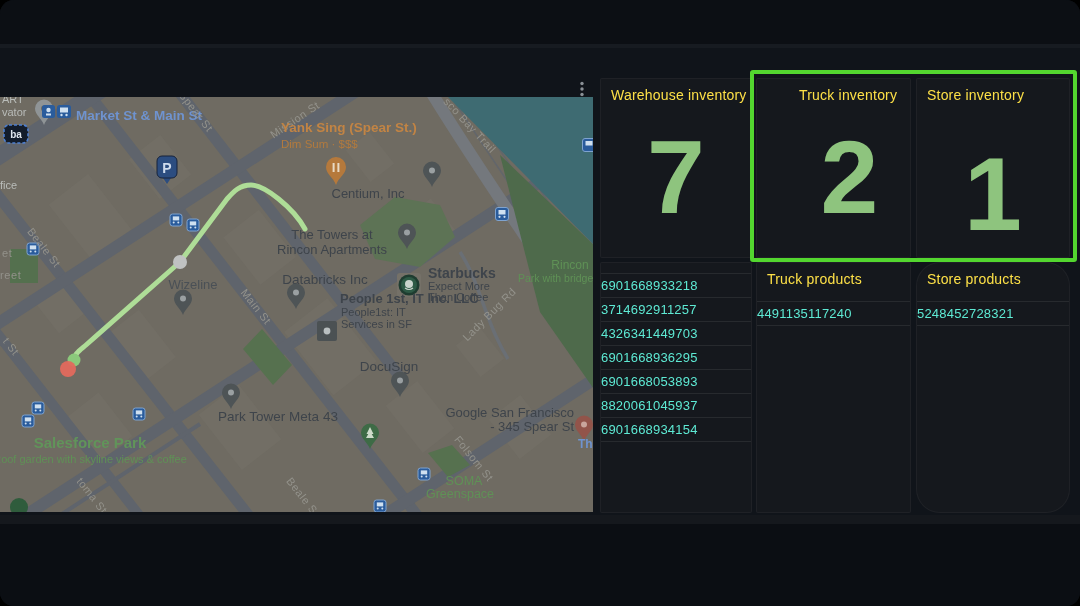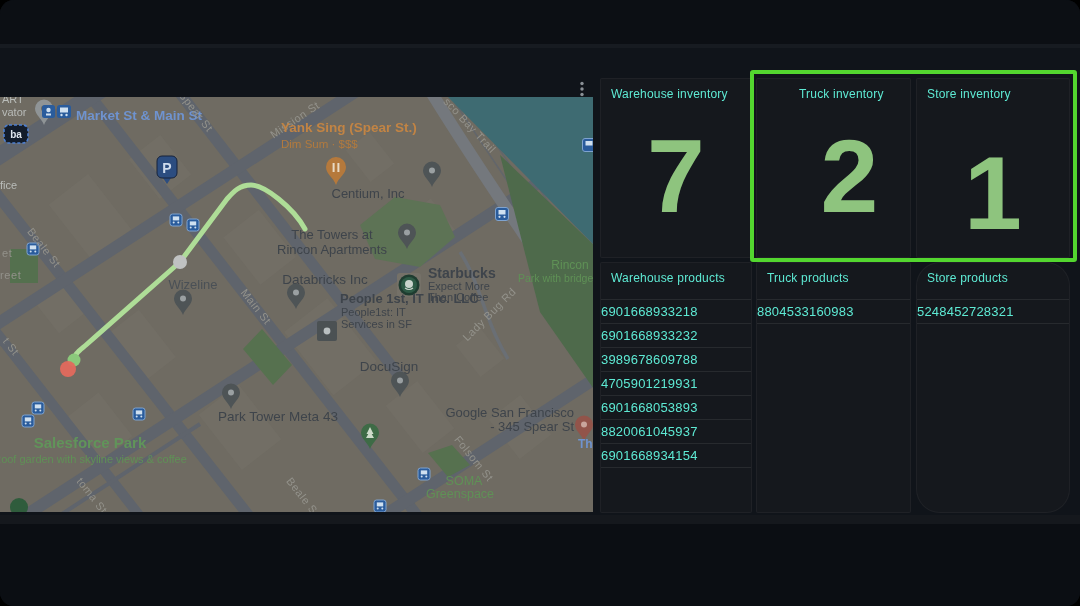--- a/index.html
+++ b/index.html
@@ -4,21 +4,21 @@
 <style>
   html,body{margin:0;padding:0;background:#000;}
   *{box-sizing:border-box;font-family:"Liberation Sans",sans-serif;}
   .screen{position:relative;width:1080px;height:606px;background:#10141a;border-radius:14px;overflow:hidden;}
   .topbar{position:absolute;left:0;top:0;width:1080px;height:44px;background:#0c0f14;}
   .topbar-seam{position:absolute;left:0;top:44px;width:1080px;height:4px;background:#171b21;}
   .bottom-seam{position:absolute;left:0;top:515px;width:1080px;height:9px;background:#15181d;}
   .bottom-area{position:absolute;left:0;top:524px;width:1080px;height:82px;background:#0b0e13;}
 
   .panel{position:absolute;background:#15181d;border:1px solid rgba(255,255,255,.045);border-radius:2px;display:flex;flex-direction:column;}
-  .panel-title{padding:8px 10px 4px 10px;font-size:12px;color:#5eead4;letter-spacing:.2px;white-space:nowrap;overflow:hidden;}
+  .panel-title{padding:8px 10px 4px 10px;font-size:14px;color:#fde047;letter-spacing:.2px;white-space:nowrap;overflow:hidden;}
   .stat-value{flex:1;display:flex;align-items:center;justify-content:center;font-size:104px;font-weight:700;line-height:1;color:var(--stat-green,#8ec47e);padding-bottom:10px;}
   .rows{margin-top:10px;border-top:1px solid rgba(255,255,255,.08);}
   .row{height:24px;line-height:24px;text-align:left;padding-right:10px;font-size:13px;color:#5eead4;border-bottom:1px solid rgba(255,255,255,.08);letter-spacing:.2px;}
   .selection{position:absolute;left:750px;top:70px;width:327px;height:192px;border:4px solid var(--select-green,#53d62f);border-radius:3px;z-index:30;pointer-events:none;}
 
   .map-panel{position:absolute;left:0;top:97px;width:593px;height:415px;overflow:hidden;background:#6f6b62;}
   .kebab{position:absolute;left:578px;top:81px;width:8px;height:16px;z-index:5;}
 
   svg text{user-select:none;}
   .st-road{fill:none;stroke:#5f646c;}
@@ -296,35 +296,34 @@
     <div class="stat-value">2</div>
   </div>
   <div class="panel" style="left:916px;top:78px;width:154px;height:180px;gap:33px;">
     <div class="panel-title">Store inventory</div>
     <div class="stat-value">1</div>
   </div>
 
   <div class="selection"></div>
 
   <div class="panel" style="left:600px;top:262px;width:152px;height:251px;">
-    <div class="panel-title">Warehouse products</div>
     <div class="rows">
       <div class="row">6901668933218</div>
-      <div class="row">6901668933232</div>
-      <div class="row">3989678609788</div>
-      <div class="row">4705901219931</div>
+      <div class="row">3714692911257</div>
+      <div class="row">4326341449703</div>
+      <div class="row">6901668936295</div>
       <div class="row">6901668053893</div>
       <div class="row">8820061045937</div>
       <div class="row">6901668934154</div>
     </div>
   </div>
   <div class="panel" style="left:756px;top:262px;width:155px;height:251px;">
     <div class="panel-title">Truck products</div>
     <div class="rows">
-      <div class="row">8804533160983</div>
+      <div class="row">4491135117240</div>
     </div>
   </div>
   <div class="panel" style="left:916px;top:262px;width:154px;height:251px;border-radius:24px;">
     <div class="panel-title">Store products</div>
     <div class="rows">
       <div class="row">5248452728321</div>
     </div>
   </div>
 </div>
 

